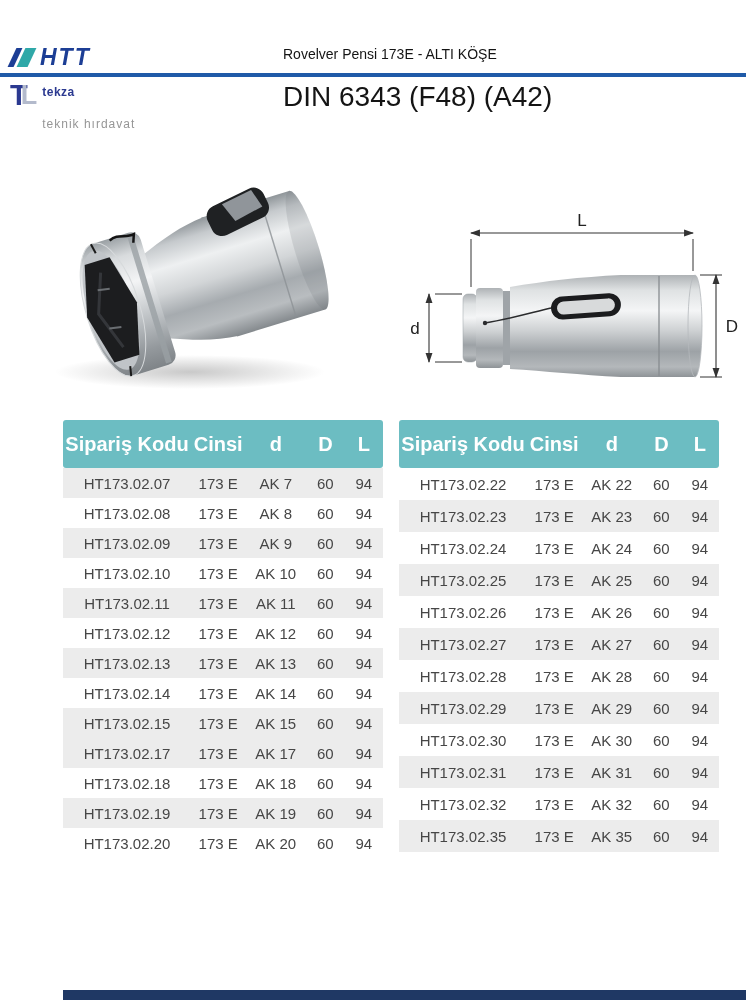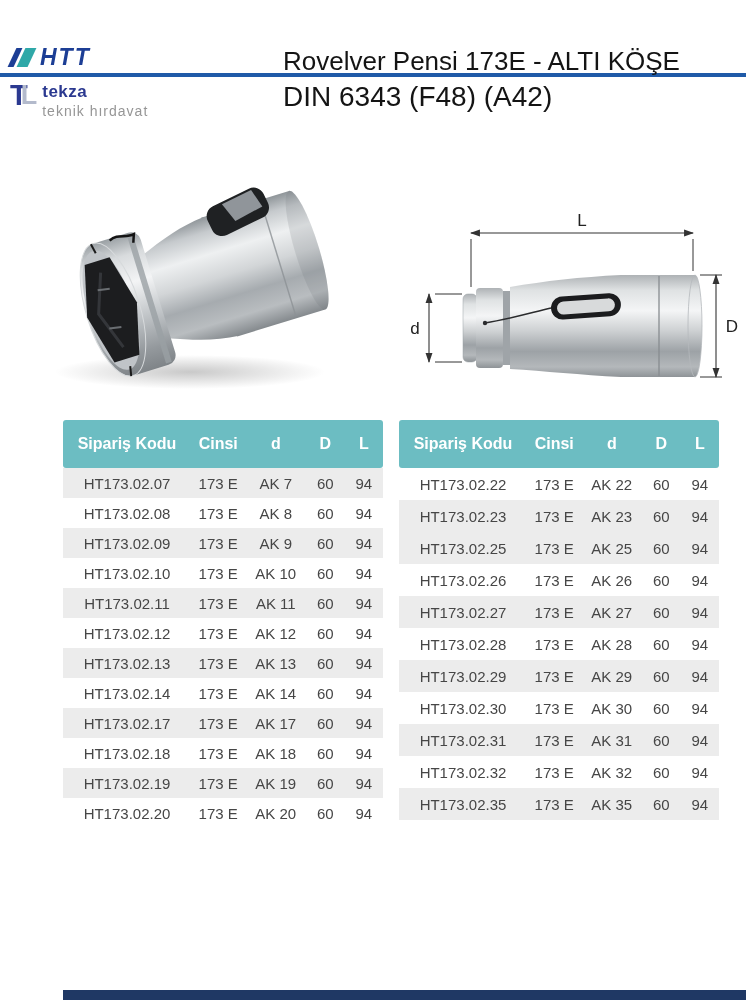--- a/index.html
+++ b/index.html
@@ -23,35 +23,35 @@
   .slash.s1{width:6px;background:var(--logo-navy);}
   .slash.s2{width:11px;background:var(--logo-teal);margin-right:8px;}
   .htt-text{font-style:italic;font-weight:bold;font-size:23px;letter-spacing:2px;color:var(--logo-navy);line-height:20px;}
 
   .divider{position:absolute;left:0;top:73px;width:746px;height:4px;background:var(--divider-blue);}
 
   .logo-tekza{position:absolute;left:10px;top:81px;display:flex;align-items:flex-start;}
   .tl-t{font-weight:bold;font-size:29px;line-height:29px;color:var(--tekza-navy);}
   .tl-l{font-weight:bold;font-size:27px;line-height:29px;color:var(--tekza-light);margin-left:-7px;}
   .tekza-textblock{margin-left:5px;margin-top:2px;}
-  .tekza-word{font-weight:bold;font-size:17px;line-height:18px;color:var(--tekza-navy);letter-spacing:.5px;}
-  .tekza-sub{font-size:14px;color:#969696;letter-spacing:1px;margin-top:2px;}
-
-  .title1{position:absolute;left:283px;top:46px;font-size:26px;color:#141414;}
+  .tekza-word{font-weight:bold;font-size:12px;line-height:18px;color:var(--tekza-navy);letter-spacing:.5px;}
+  .tekza-sub{font-size:12px;color:#969696;letter-spacing:1px;margin-top:16px;}
+
+  .title1{position:absolute;left:283px;top:46px;font-size:14px;color:#141414;}
   .title2{position:absolute;left:283px;top:81px;font-size:28px;color:#141414;}
 
   
   .render3d{position:absolute;left:30px;top:148px;width:340px;height:250px;}
   .diagram{position:absolute;left:405px;top:195px;width:340px;height:200px;}
 
   
   table.spec{position:absolute;top:420px;width:320px;border-collapse:collapse;table-layout:fixed;font-size:15px;color:var(--cell-text);}
   #left-table{left:63px;} #right-table{left:399px;}
   table.spec thead tr{height:48px;}
-  table.spec th{background:var(--header-teal);color:#ffffff;font-weight:bold;font-size:16px;text-align:center;}
+  table.spec th{background:var(--header-teal);color:#ffffff;font-weight:bold;font-size:20px;text-align:center;}
   table.spec th:first-child{border-radius:3px 0 0 3px;}
   table.spec th:last-child{border-radius:0 3px 3px 0;}
   table.spec td{text-align:center;height:30px;padding:0;background:#ffffff;}
   #right-table td{height:32px;}
   table.spec tr.alt td{background:var(--row-alt);}
 
   .footer-bar{position:absolute;left:63px;top:990px;width:683px;height:10px;background:var(--footer-navy);}
 </style>
 </head>
 <body>
@@ -244,20 +244,27 @@
           <td>94</td>
         </tr>
         <tr>
           <td>HT173.02.14</td>
           <td>173 E</td>
           <td>AK 14</td>
           <td>60</td>
           <td>94</td>
         </tr>
         <tr class="alt">
+          <td>HT173.02.15</td>
+          <td>173 E</td>
+          <td>AK 15</td>
+          <td>60</td>
+          <td>94</td>
+        </tr>
+        <tr class="alt">
           <td>HT173.02.17</td>
           <td>173 E</td>
           <td>AK 17</td>
           <td>60</td>
           <td>94</td>
         </tr>
         <tr>
           <td>HT173.02.18</td>
           <td>173 E</td>
           <td>AK 18</td>
@@ -306,20 +313,27 @@
           <td>60</td>
           <td>94</td>
         </tr>
         <tr class="alt">
           <td>HT173.02.23</td>
           <td>173 E</td>
           <td>AK 23</td>
           <td>60</td>
           <td>94</td>
         </tr>
+        <tr>
+          <td>HT173.02.24</td>
+          <td>173 E</td>
+          <td>AK 24</td>
+          <td>60</td>
+          <td>94</td>
+        </tr>
         <tr class="alt">
           <td>HT173.02.25</td>
           <td>173 E</td>
           <td>AK 25</td>
           <td>60</td>
           <td>94</td>
         </tr>
         <tr>
           <td>HT173.02.26</td>
           <td>173 E</td>

